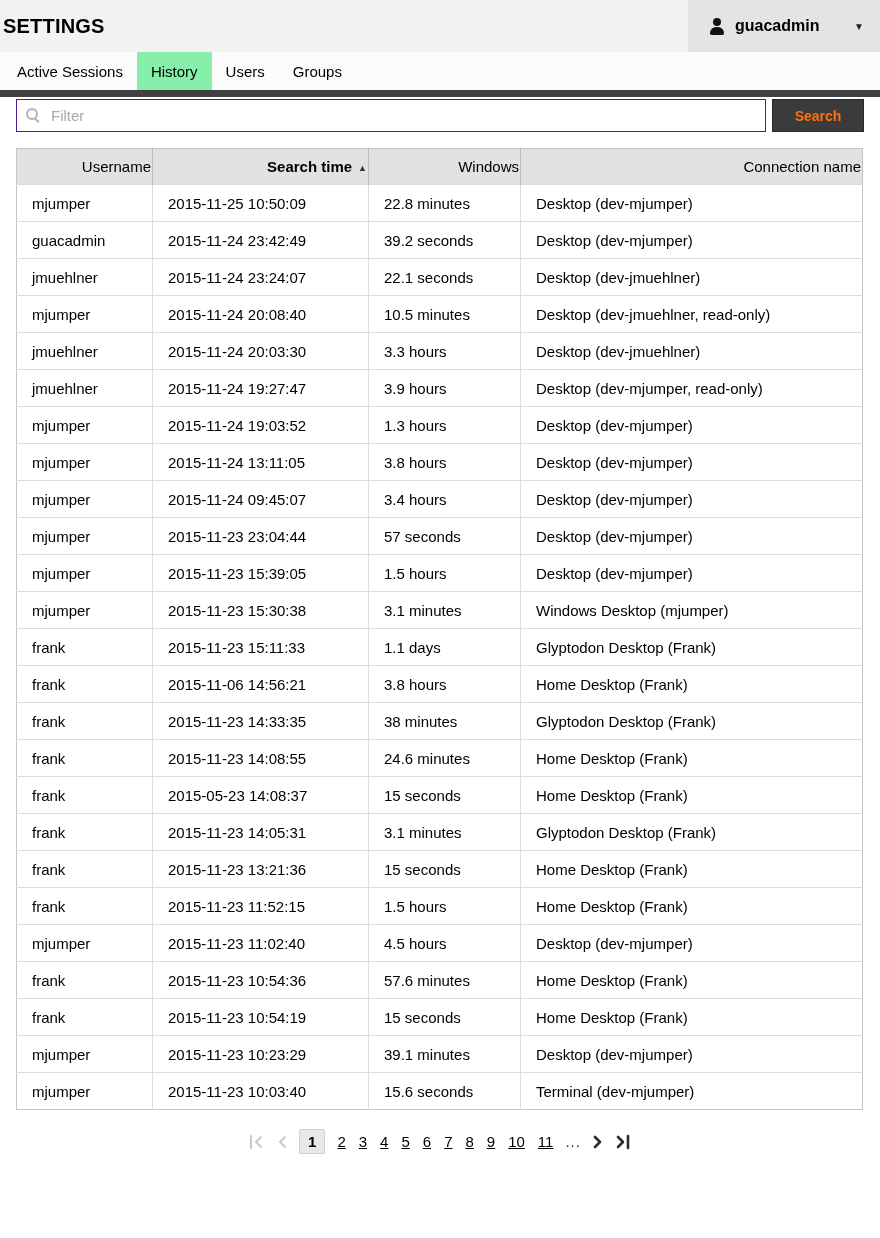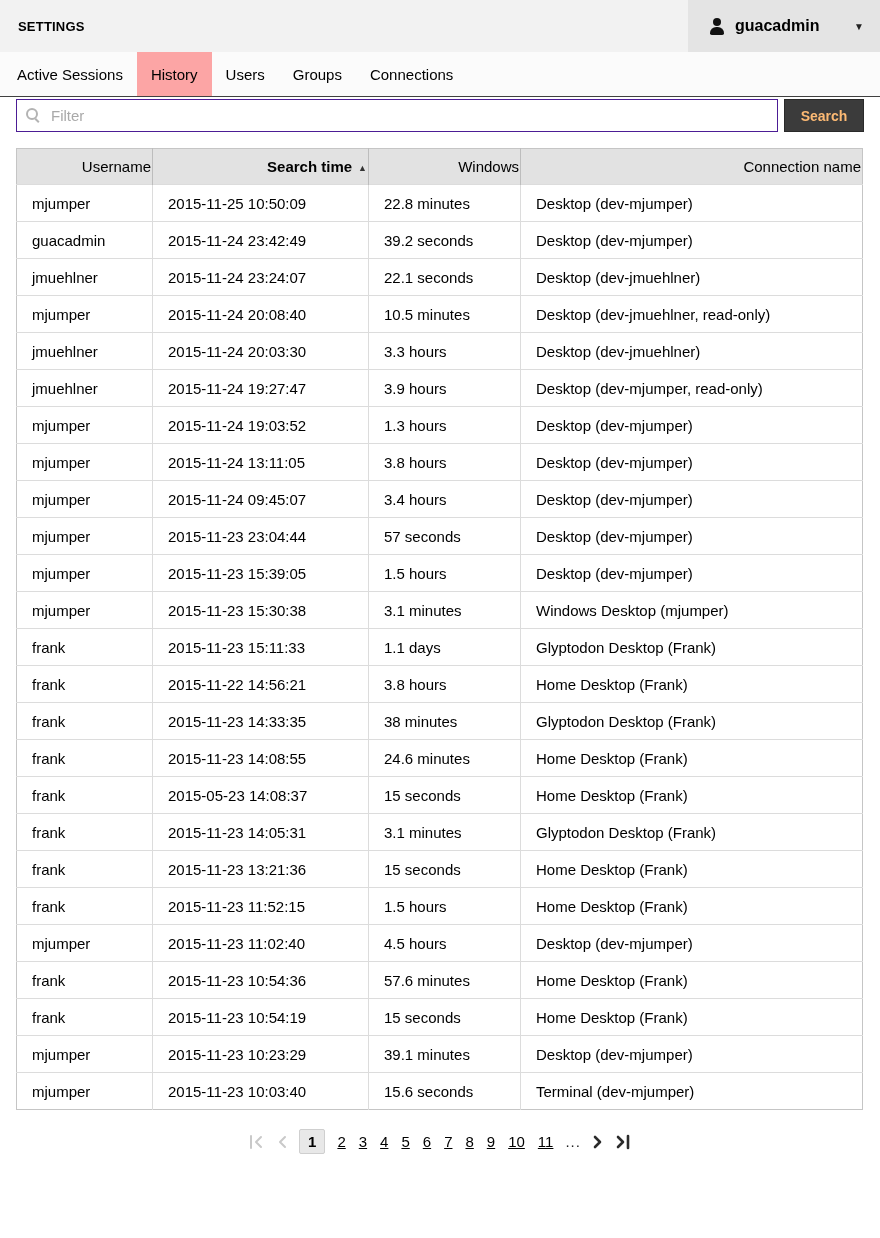--- a/index.html
+++ b/index.html
@@ -12,22 +12,22 @@
     overflow: hidden;
   }
 
   
   .app-header {
     display: flex; align-items: stretch;
     height: 52px; background: #f2f2f2;
   }
   .app-title {
     align-self: center;
-    margin: 0; padding: 0 18px;
-    font-size: 13px; font-weight: bold; letter-spacing: .2px;
+    margin: 0; padding: 0 3px;
+    font-size: 20px; font-weight: bold; letter-spacing: .2px;
   }
   .user-menu {
     margin-left: auto;
     display: flex; align-items: center;
     background: #e4e4e4;
     padding: 0 16px 0 20px;
     min-width: 192px;
     cursor: pointer;
   }
   .user-icon { width: 18px; height: 17px; position: relative; display: inline-block; margin-right: 9px; }
@@ -39,29 +39,29 @@
     content: ""; position: absolute; bottom: 0; left: 50%; transform: translateX(-50%);
     width: 14px; height: 8px; border-radius: 7px 7px 2px 2px; background: #111;
   }
   .user-name { font-size: 16px; font-weight: bold; }
   .user-caret { margin-left: auto; font-size: 10px; color: #222; padding-left: 24px; }
 
   
   .tab-bar {
     display: flex; align-items: stretch;
     height: 45px; background: #fbfbfb;
-    border-bottom: 1px solid #404040;
+    border-bottom: 7px solid #404040;
     padding-left: 3px;
   }
   .tab {
     display: flex; align-items: center;
     padding: 0 14px; font-size: 15px;
     cursor: pointer; white-space: nowrap;
   }
-  .tab.active { background: #fca5a5; }
+  .tab.active { background: #86efac; }
 
   
   .content { padding: 2px 16px 0 16px; }
   .description {
     margin: 17px 0 16px 0;
     width: 846px;
     font-size: 15px; line-height: 20px;
   }
 
   
@@ -79,22 +79,22 @@
   .search-icon::after {
     content: ""; position: absolute; left: 10px; top: 10px;
     width: 5px; height: 2px; background: #b3b3b3; transform: rotate(45deg); transform-origin: 0 0;
   }
   .filter-input {
     flex: 1; border: none; outline: none; background: transparent;
     font-family: "Liberation Sans", sans-serif; font-size: 15px; color: #333;
   }
   .filter-input::placeholder { color: #a9a9a9; }
   .search-button {
-    margin-left: 6px; width: 80px; height: 33px;
-    background: #3b3b3b; color: #fdba74;
+    margin-left: 6px; width: 92px; height: 33px;
+    background: #3b3b3b; color: #f97316;
     border: 1px solid #2a2a2a;
     font-family: "Liberation Sans", sans-serif; font-size: 14px; font-weight: bold;
     cursor: pointer;
   }
 
   
   .history-table {
     width: 846px; border-collapse: collapse; table-layout: fixed;
     border: 1px solid #c5c5c5;
   }
@@ -146,21 +146,20 @@
     <span class="user-name">guacadmin</span>
     <span class="user-caret">▼</span>
   </div>
 </header>
 
 <nav class="tab-bar">
   <div class="tab">Active Sessions</div>
   <div class="tab active">History</div>
   <div class="tab">Users</div>
   <div class="tab">Groups</div>
-  <div class="tab">Connections</div>
 </nav>
 
 <main class="content">
 
 
   <div class="filter-row">
     <div class="filter-box">
       <span class="search-icon"></span>
       <input class="filter-input" type="text" placeholder="Filter" style="">
     </div>
@@ -256,21 +255,21 @@
           <td>Windows Desktop (mjumper)</td>
         </tr>
         <tr class="table-row">
           <td>frank</td>
           <td>2015-11-23 15:11:33</td>
           <td>1.1 days</td>
           <td>Glyptodon Desktop (Frank)</td>
         </tr>
         <tr class="table-row">
           <td>frank</td>
-          <td>2015-11-22 14:56:21</td>
+          <td>2015-11-06 14:56:21</td>
           <td>3.8 hours</td>
           <td>Home Desktop (Frank)</td>
         </tr>
         <tr class="table-row">
           <td>frank</td>
           <td>2015-11-23 14:33:35</td>
           <td>38 minutes</td>
           <td>Glyptodon Desktop (Frank)</td>
         </tr>
         <tr class="table-row">

